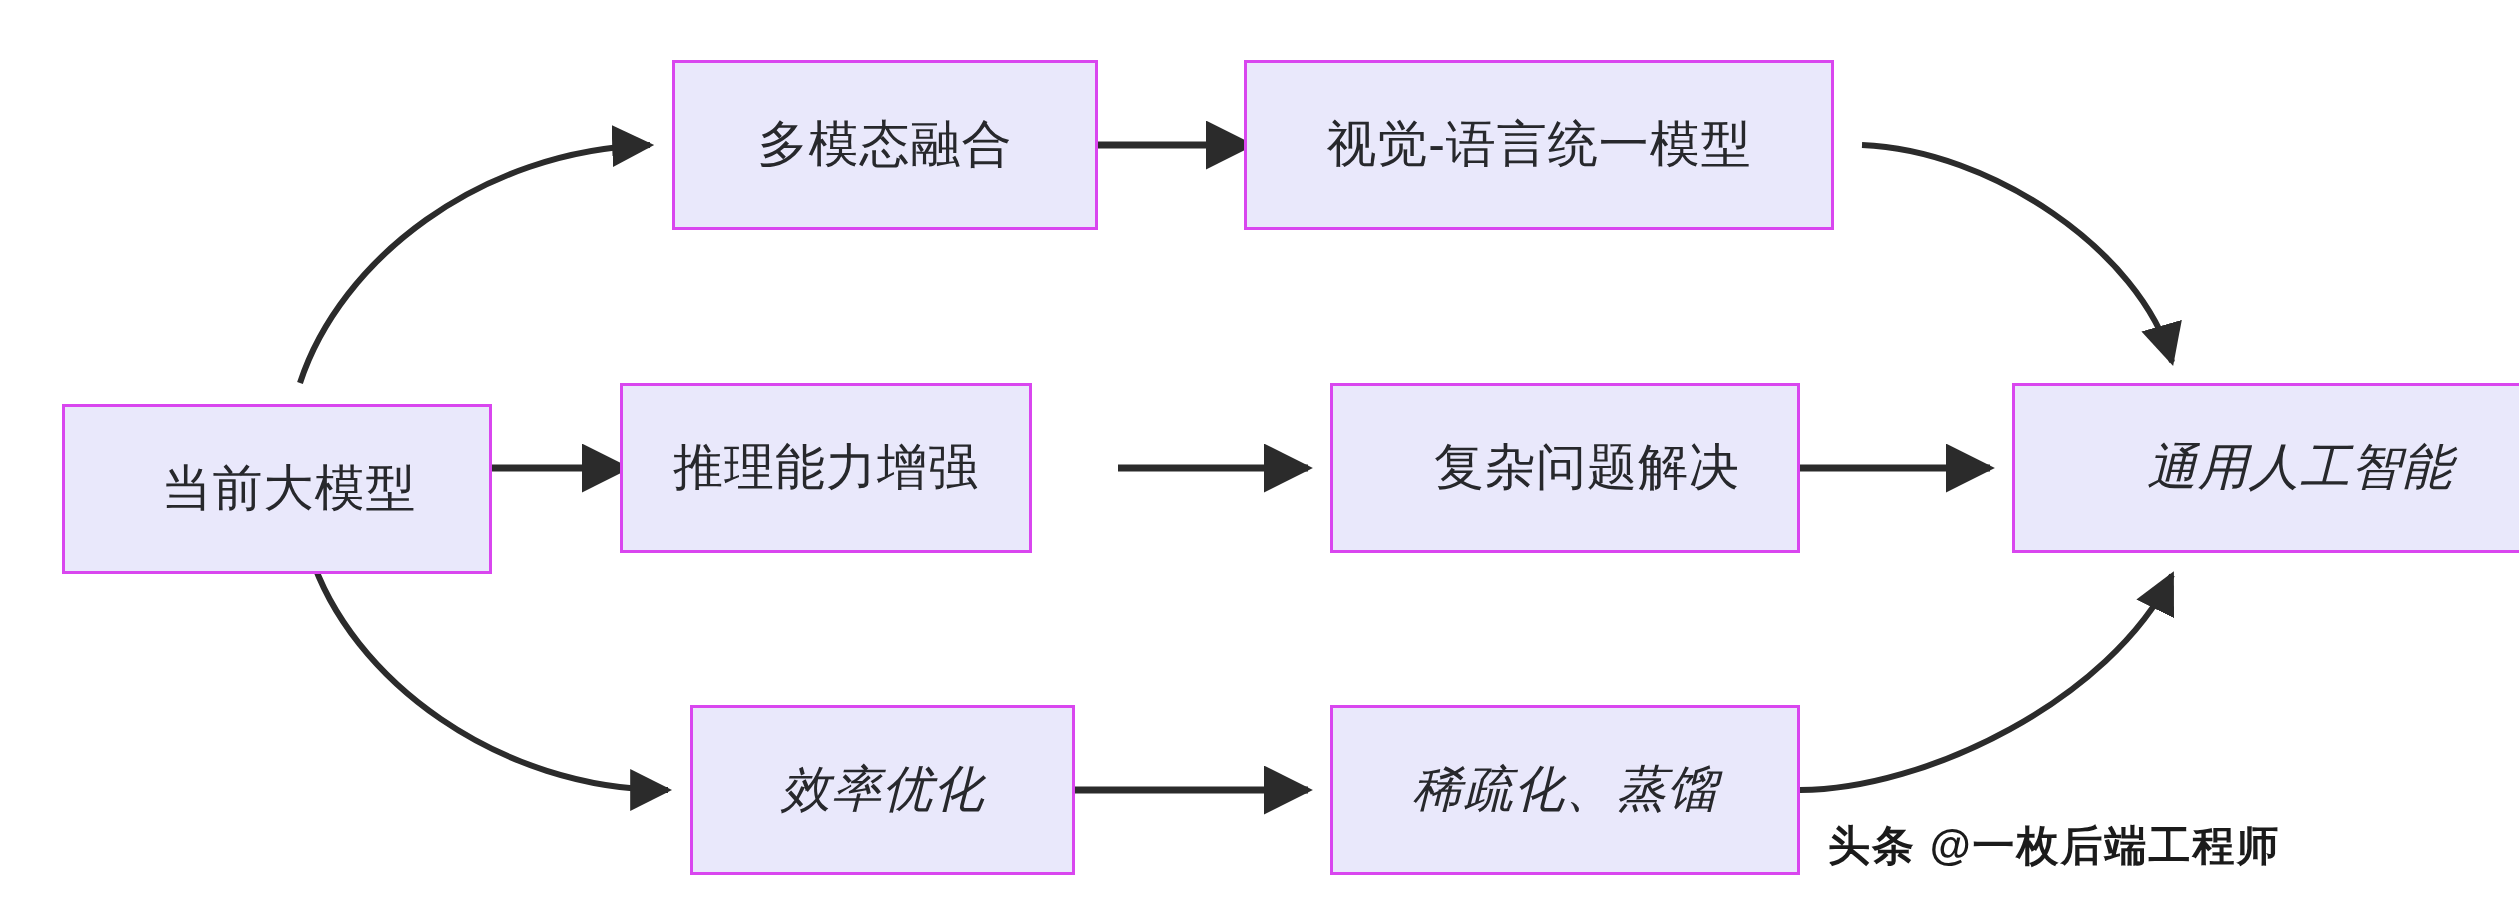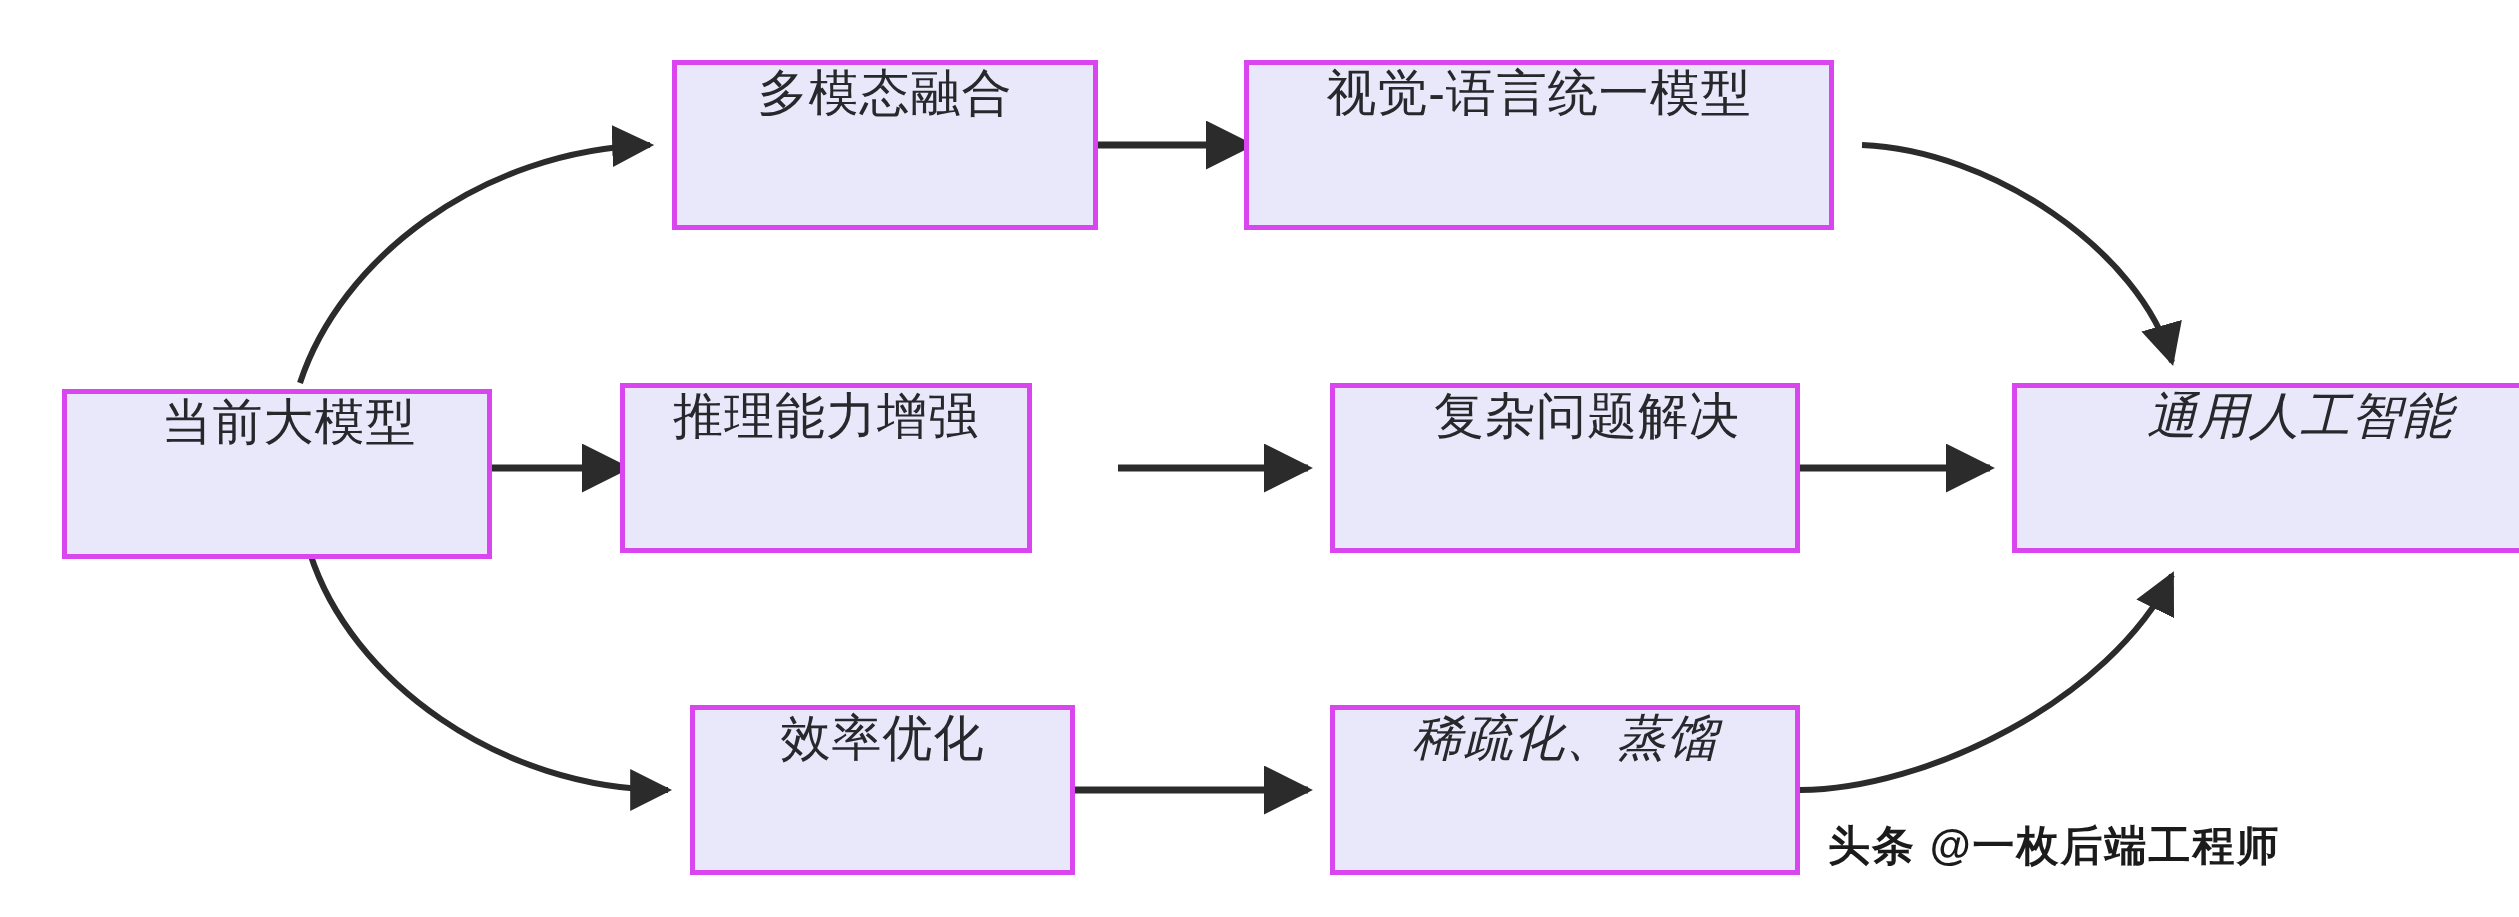--- a/index.html
+++ b/index.html
@@ -22,22 +22,23 @@
     left: 0;
     top: 0;
     width: 2519px;
     height: 917px;
     pointer-events: none;
   }
   .node {
     position: absolute;
     box-sizing: border-box;
     background: #e9e8fb;
-    border: 5px solid #d946ef;
+    border: 3px solid #d946ef;
     display: flex;
+    align-items: center;
     justify-content: center;
     z-index: 2;
   }
   .node-label {
     font-size: 50px;
     color: #27282c;
     line-height: 1.15;
     letter-spacing: 1px;
     white-space: nowrap;
     text-align: center;
@@ -76,21 +77,21 @@
 
     <path d="M 1800 468 L 1990 468" fill="none" stroke="#2b2b2b" stroke-width="7" marker-end="url(#arrow)"></path>
 
     <path d="M 310 553 C 350 680 500 790 668 790" fill="none" stroke="#2b2b2b" stroke-width="6" marker-end="url(#arrow)"></path>
 
     <path d="M 1075 790 L 1308 790" fill="none" stroke="#2b2b2b" stroke-width="7" marker-end="url(#arrow)"></path>
 
     <path d="M 1800 790 C 1925 790 2110 700 2172 575" fill="none" stroke="#2b2b2b" stroke-width="6" marker-end="url(#arrow)"></path>
   </svg>
 
-  <div class="node" style="left:62px; top:389px; width:430px; height:170px;padding-left:24px;">
+  <div class="node" style="left:62px; top:404px; width:430px; height:170px;padding-left:24px;">
     <span class="node-label">当前大模型</span>
   </div>
 
   <div class="node" style="left:672px; top:60px; width:426px; height:170px;">
     <span class="node-label">多模态融合</span>
   </div>
 
   <div class="node" style="left:1244px; top:60px; width:590px; height:170px;">
     <span class="node-label">视觉-语言统一模型</span>
   </div>
@@ -100,21 +101,21 @@
   </div>
 
   <div class="node" style="left:1330px; top:383px; width:470px; height:170px;padding-left:44px;">
     <span class="node-label">复杂问题解决</span>
   </div>
 
   <div class="node" style="left:2012px; top:383px; width:576px; height:170px;font-style:italic;">
     <span class="node-label">通用人工智能</span>
   </div>
 
-  <div class="node" style="left:690px; top:705px; width:385px; height:170px;">
+  <div class="node" style="left:690px; top:705px; width:385px; height:170px;font-style:italic;">
     <span class="node-label">效率优化</span>
   </div>
 
   <div class="node" style="left:1330px; top:705px; width:470px; height:170px;font-style:italic;">
     <span class="node-label">稀疏化、蒸馏</span>
   </div>
 
   <div id="watermark" style="left:1828px; top:818px;">头条 @一枚后端工程师</div>
 
 </div>

